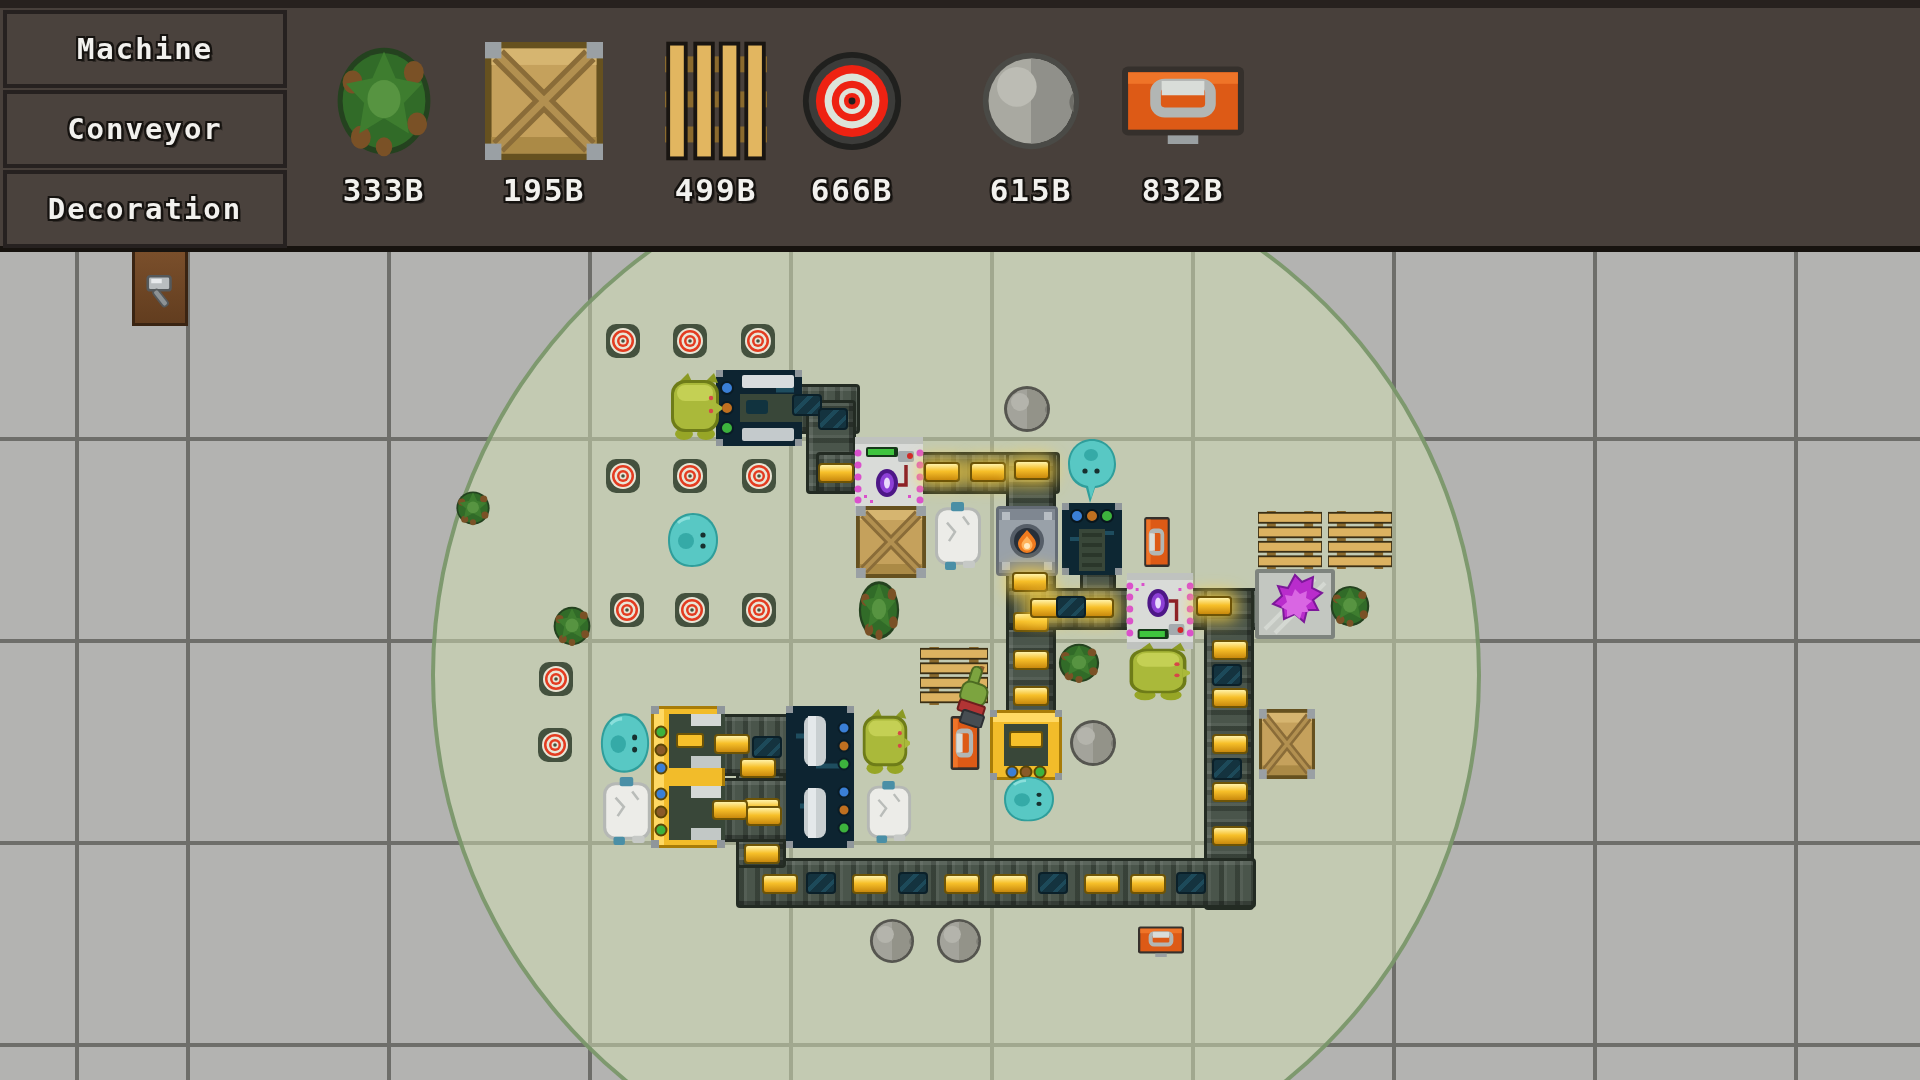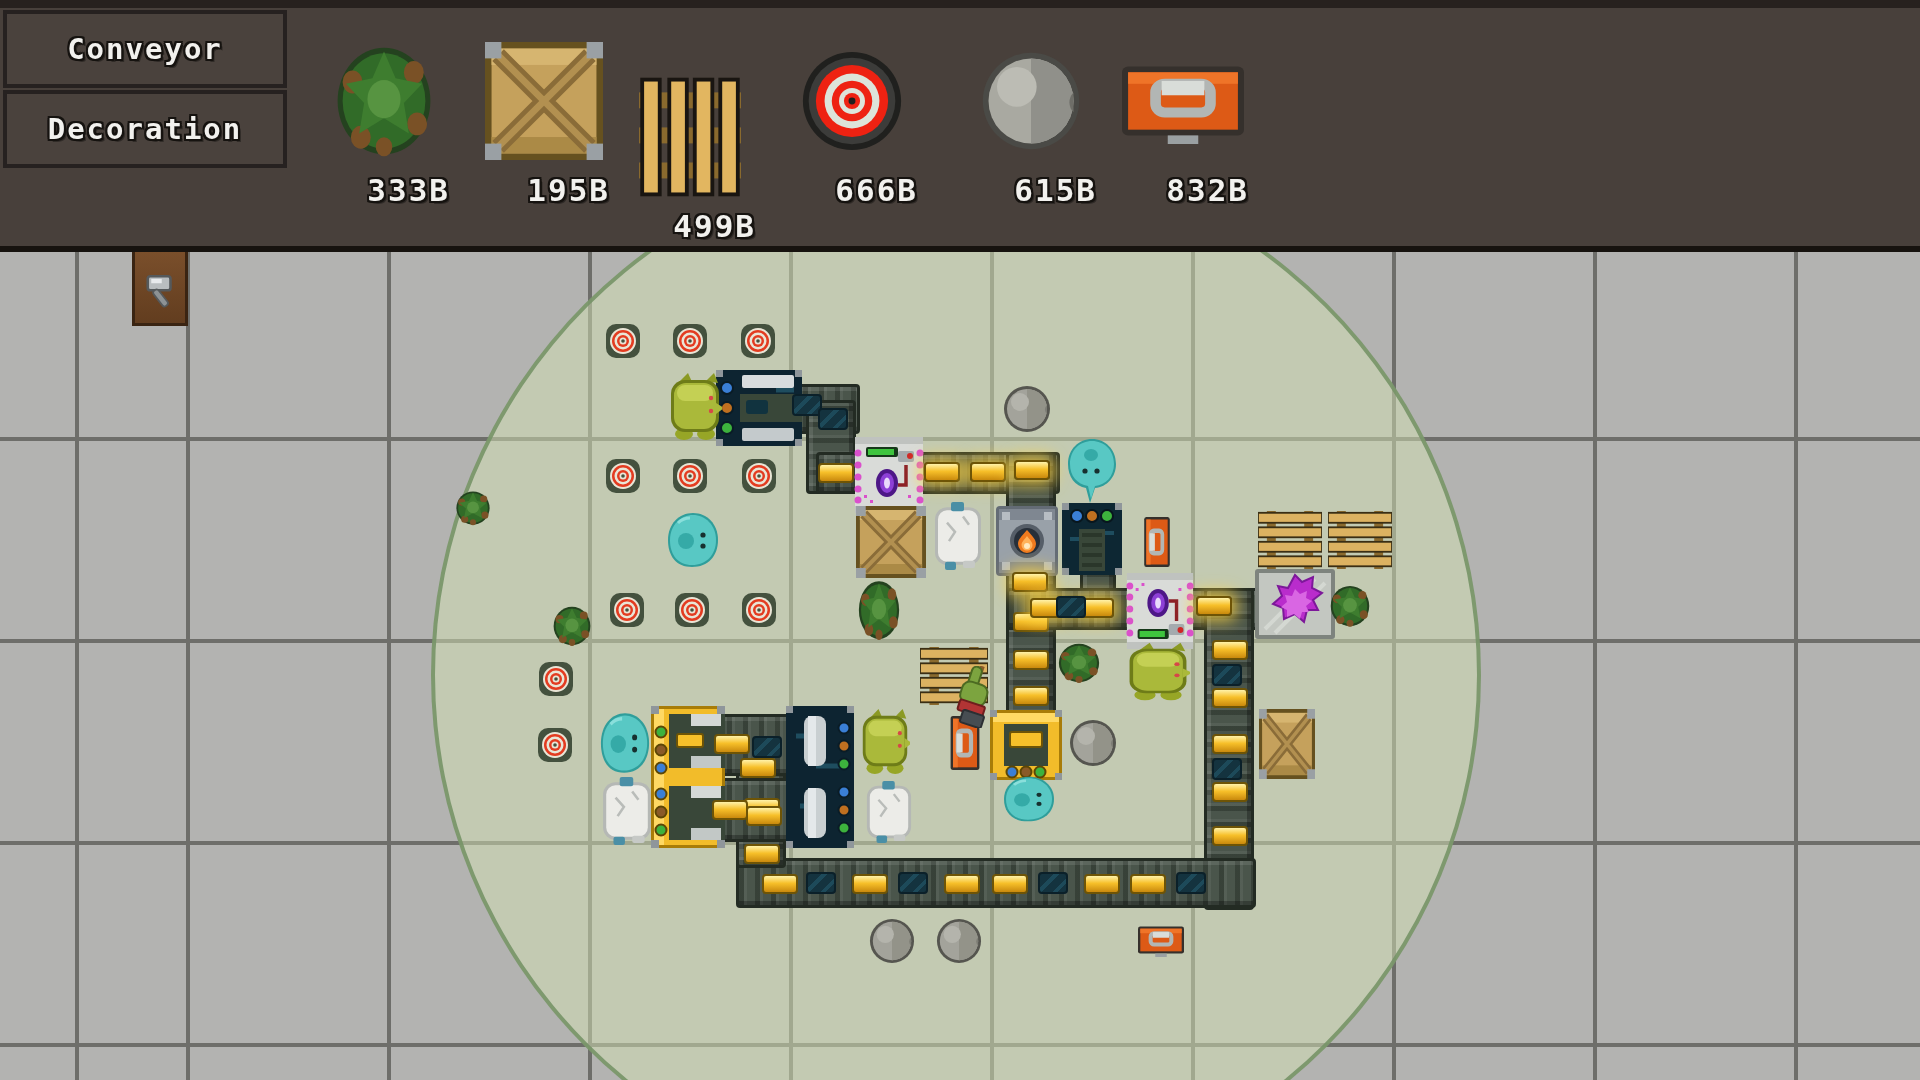--- a/index.html
+++ b/index.html
@@ -37,21 +37,21 @@
   .tabs{position:absolute;left:3px;top:2px;width:284px;}
   .tab{height:70px;margin-bottom:2px;border:4px solid #262120;background:#4a423d;
     display:flex;align-items:center;justify-content:center;cursor:pointer;}
   .px{font-weight:bold;color:#f2f1ee;letter-spacing:2px;
     text-shadow:2px 0 #161310,-2px 0 #161310,0 2px #161310,0 -2px #161310,
       2px 2px #161310,-2px 2px #161310,2px -2px #161310,-2px -2px #161310,3px 3px 0 rgba(0,0,0,.35);}
   .tab .px,.tab{font-size:29px;}
   .slot{position:absolute;top:0;width:132px;height:238px;cursor:pointer;}
   .slot-icon{position:absolute;left:0;top:24px;width:132px;height:138px;
     display:flex;align-items:center;justify-content:center;}
-  .slot-price{position:absolute;left:0;top:164px;width:132px;text-align:right;font-size:31px;}
+  .slot-price{position:absolute;left:0;top:164px;width:132px;text-align:center;font-size:31px;}
 
   .tool-sign{position:absolute;left:132px;top:252px;width:56px;height:74px;z-index:70;
     background:linear-gradient(#7a4f2b,#623d1f);border:3px solid #3a2412;border-top:none;
     box-sizing:border-box;display:flex;align-items:flex-end;justify-content:center;cursor:pointer;}
   .tool-sign svg{width:42px;height:46px;margin-bottom:4px;}
 
   .hints{position:absolute;left:24px;top:1010px;display:flex;gap:62px;z-index:85;}
   .hints .px{font-size:34px;}
 </style>
 </head>
@@ -770,20 +770,21 @@
               <rect x="12" y="38" width="26" height="11" rx="2" fill="#b23434" stroke="#6e1e1e" stroke-width="2"></rect>
               <rect x="18" y="47" width="22" height="13" rx="2" fill="#474d52" stroke="#2b2f33" stroke-width="2"></rect>
             </g>
           </svg>
         </div>
       </div>
   </div>
 
   <div class="toolbar">
     <div class="tabs" id="tabs">
+        <div class="tab px">Machine</div>
         <div class="tab px">Conveyor</div>
         <div class="tab px">Decoration</div>
       </div>
     <div id="slots">
         <div class="slot" style="left: 318px;">
           <div class="slot-icon">
             <svg viewBox="0 0 32 32" preserveAspectRatio="none" style="width: 106px; height: 122px;">
               <circle cx="16" cy="16" r="14" fill="#24421f"></circle>
               <circle cx="16" cy="16" r="12.5" fill="#316b28"></circle>
               <g fill="#7a5126">
@@ -811,21 +812,21 @@
               <g fill="#9aa0a4">
                 <rect width="5" height="5"></rect>
                 <rect x="31" width="5" height="5"></rect>
                 <rect y="31" width="5" height="5"></rect>
                 <rect x="31" y="31" width="5" height="5"></rect>
               </g>
             </svg>
           </div>
           <div class="slot-price px">195B</div>
         </div>
-        <div class="slot" style="left: 624px; margin-top: 36px;">
+        <div class="slot" style="left: 650px;">
           <div class="slot-icon">
             <svg viewBox="0 0 32 36" style="width: 102px; height: 120px;">
               <g fill="#8a6a2e">
                 <rect y="4" width="32" height="5"></rect>
                 <rect y="15" width="32" height="5"></rect>
                 <rect y="26" width="32" height="5"></rect>
               </g>
               <g fill="#e2b660" stroke="#191511" stroke-width="1.2">
                 <rect x="1" width="5.5" height="36"></rect>
                 <rect x="9.5" width="5.5" height="36"></rect>

